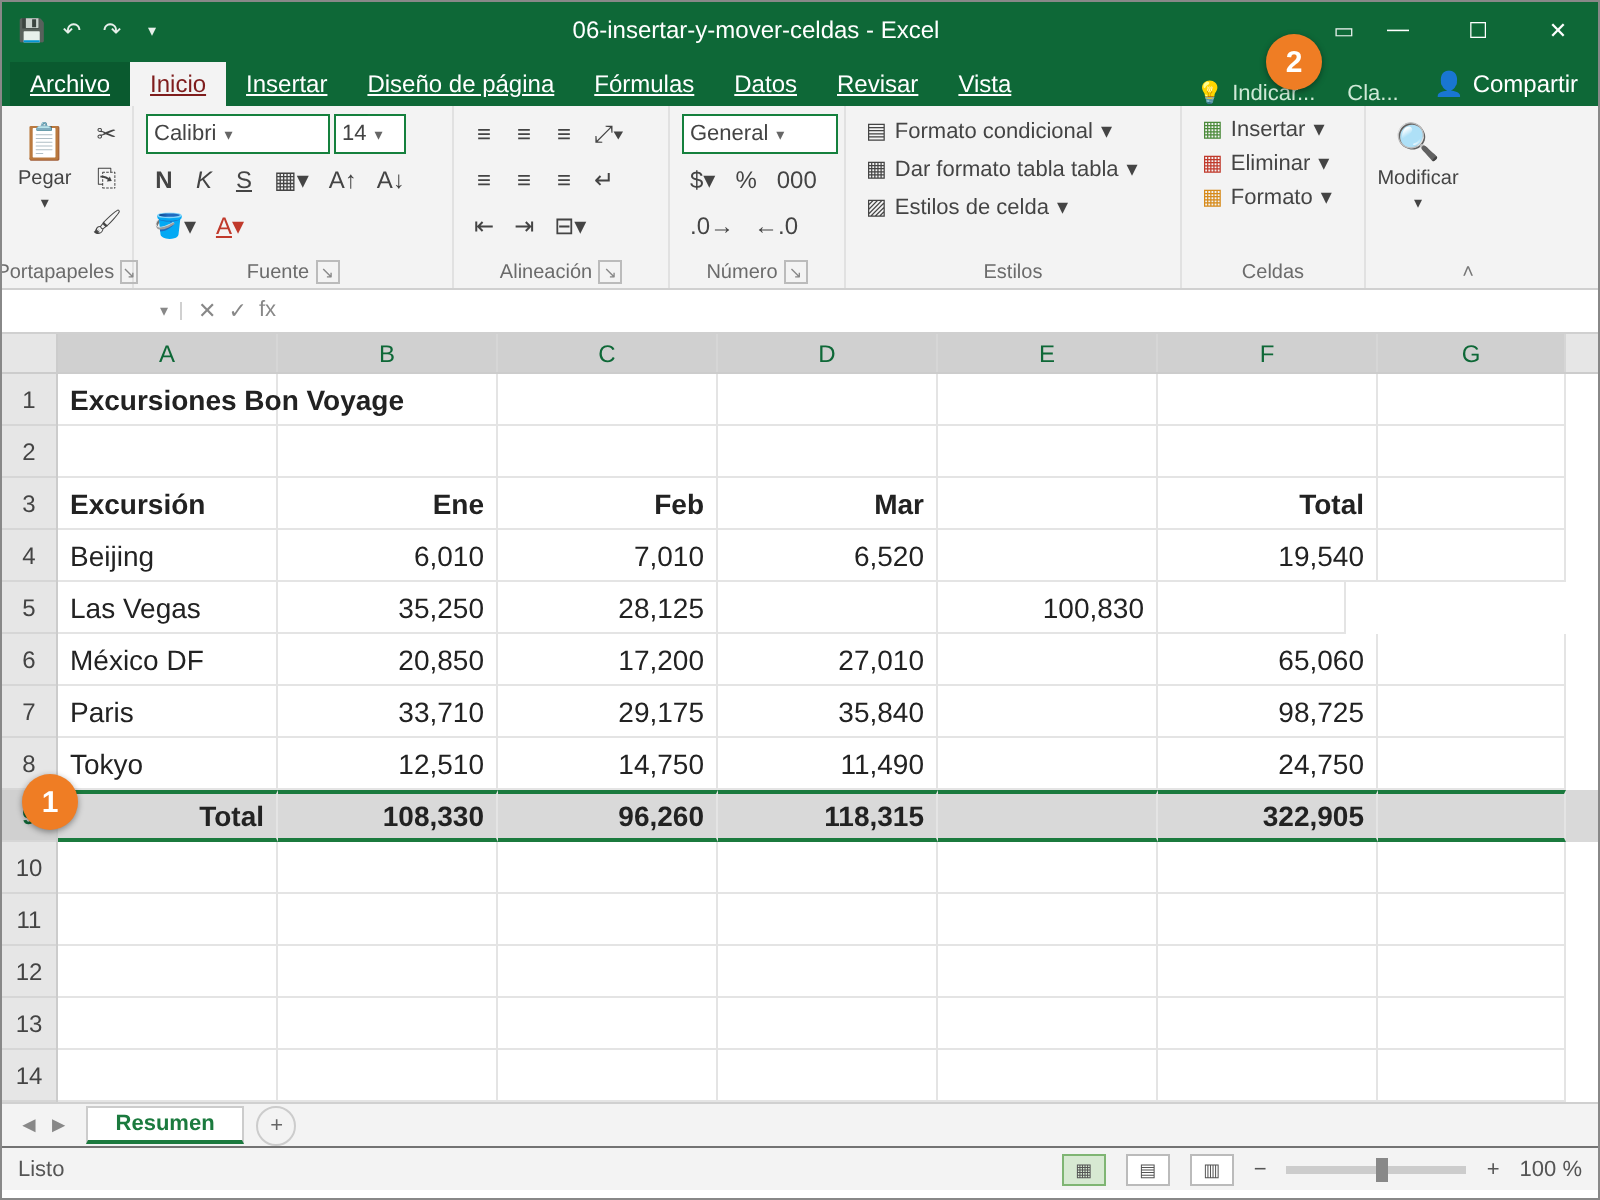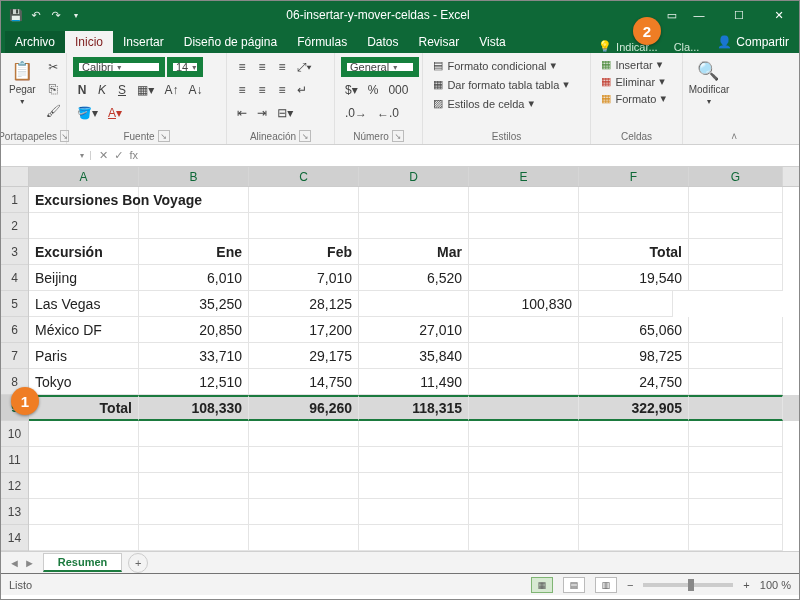--- a/index.html
+++ b/index.html
@@ -8,37 +8,37 @@
 
 .titlebar { height: 28px; background: #0e6837; color: #fff; display: flex; align-items: center; font-size: 12px; }
 .titlebar .qat { display: flex; align-items: center; gap: 6px; padding: 0 8px; }
 .titlebar .qat-icon { width: 14px; height: 14px; display: inline-flex; align-items: center; justify-content: center; font-size: 11px; opacity: .9; }
 .titlebar .title { flex: 1; text-align: center; }
 .titlebar .winbtns { display: flex; }
 .titlebar .winbtn { width: 40px; height: 28px; display: flex; align-items: center; justify-content: center; font-size: 11px; }
 
 
 .tabs { height: 24px; background: #0e6837; display: flex; align-items: flex-end; font-size: 12px; color: #fff; padding-left: 4px; }
-.tab { padding: 4px 10px; cursor: pointer; }
+.tab { padding: 4px 10px; cursor: pointer; text-decoration: underline; }
 .tab.file { background: #0a5a2f; }
 .tab.active { background: #f3f3f3; color: #7f1d1d; }
 .tabs .spacer { flex: 1; }
 .tell { color: #cfe9d7; font-size: 11px; display:flex;align-items:center;gap:4px;padding:0 8px;}
 .tell .bulb{font-size:11px}
 .share { padding: 4px 10px; display: flex; align-items: center; gap: 4px; }
 
 
 .ribbon { height: 92px; background: #f3f3f3; border-bottom: 1px solid #d0d0d0; display: flex; font-size: 11px; color: #444; }
 .group { border-right: 1px solid #e1e1e1; padding: 4px 6px 2px 6px; display: flex; flex-direction: column; justify-content: space-between; }
 .group-label { text-align: center; font-size: 10px; color: #6b6b6b; padding-top: 2px; display:flex;justify-content:center;align-items:center;gap:3px;}
 .grp-body { display: flex; gap: 4px; }
 .col { display: flex; flex-direction: column; gap: 2px; }
 .btnrow { display: flex; gap: 2px; align-items:center; }
 .rbtn { height: 20px; min-width: 18px; padding: 0 3px; display: inline-flex; align-items: center; justify-content: center; border: 1px solid transparent; cursor: pointer; font-size:12px; color:#444;}
-.combo { height: 20px; border: 6px solid #15803d; background: #fff; display: inline-flex; align-items: center; padding: 0 3px; font-size: 11px; gap:4px;}
+.combo { height: 20px; border: 1px solid #15803d; background: #fff; display: inline-flex; align-items: center; padding: 0 3px; font-size: 11px; gap:4px;}
 .combo .dd{font-size:8px;color:#666}
 .bigbtn { width: 40px; display:flex;flex-direction:column;align-items:center;gap:2px;padding:3px 2px;cursor:pointer;}
 .bigbtn .ico{font-size:18px;color:#5e5e5e}
 .bigbtn .lbl{font-size:10px;text-align:center;line-height:1.1}
 .dlaunch{font-size:8px;color:#888;border:1px solid #bbb;width:12px;height:12px;display:flex;align-items:center;justify-content:center}
 
 .stylebtn{display:flex;align-items:center;gap:4px;padding:2px 4px;cursor:pointer;font-size:11px}
 .cellsgrp .stylebtn{padding:1px 4px}
 
 

